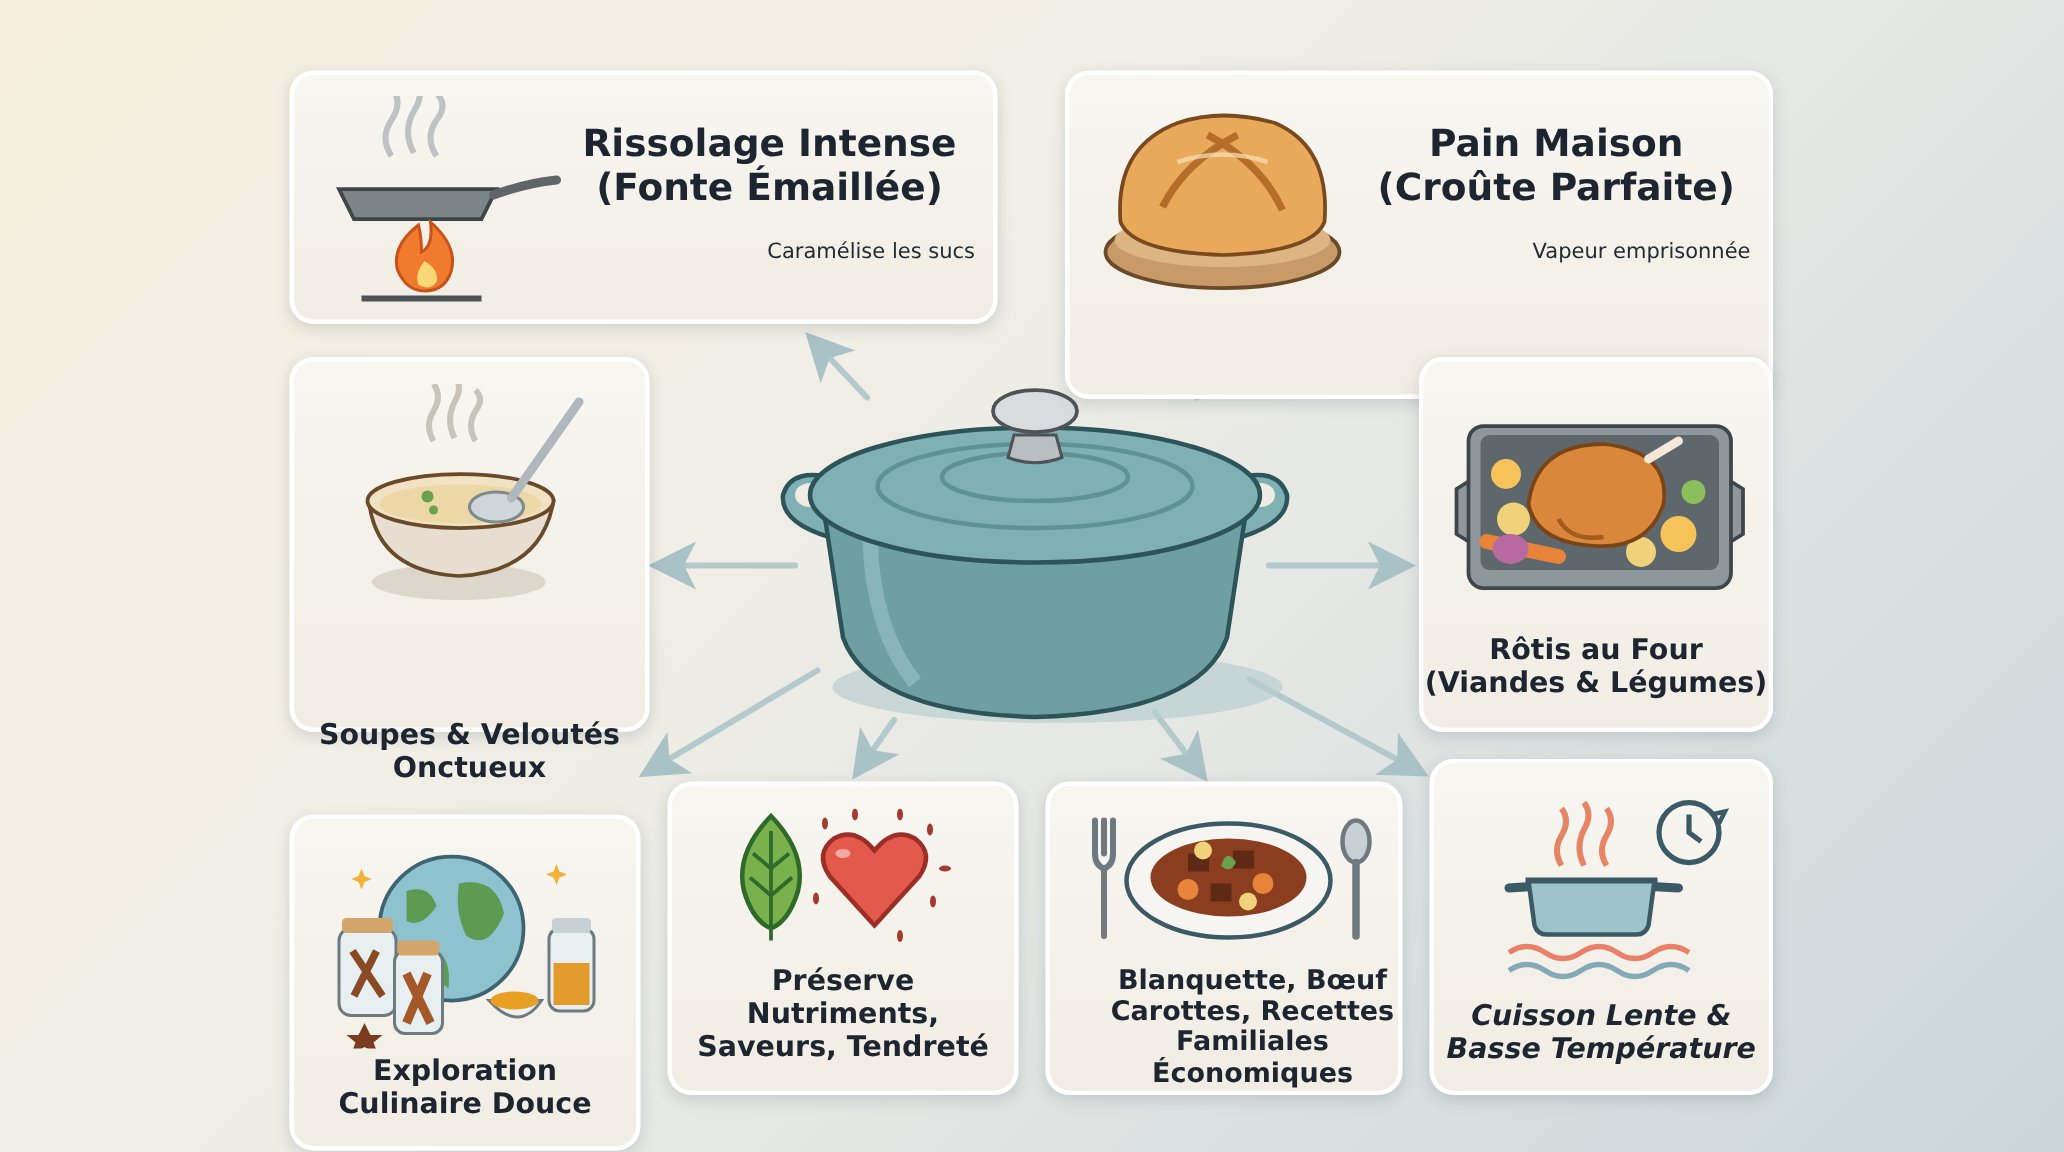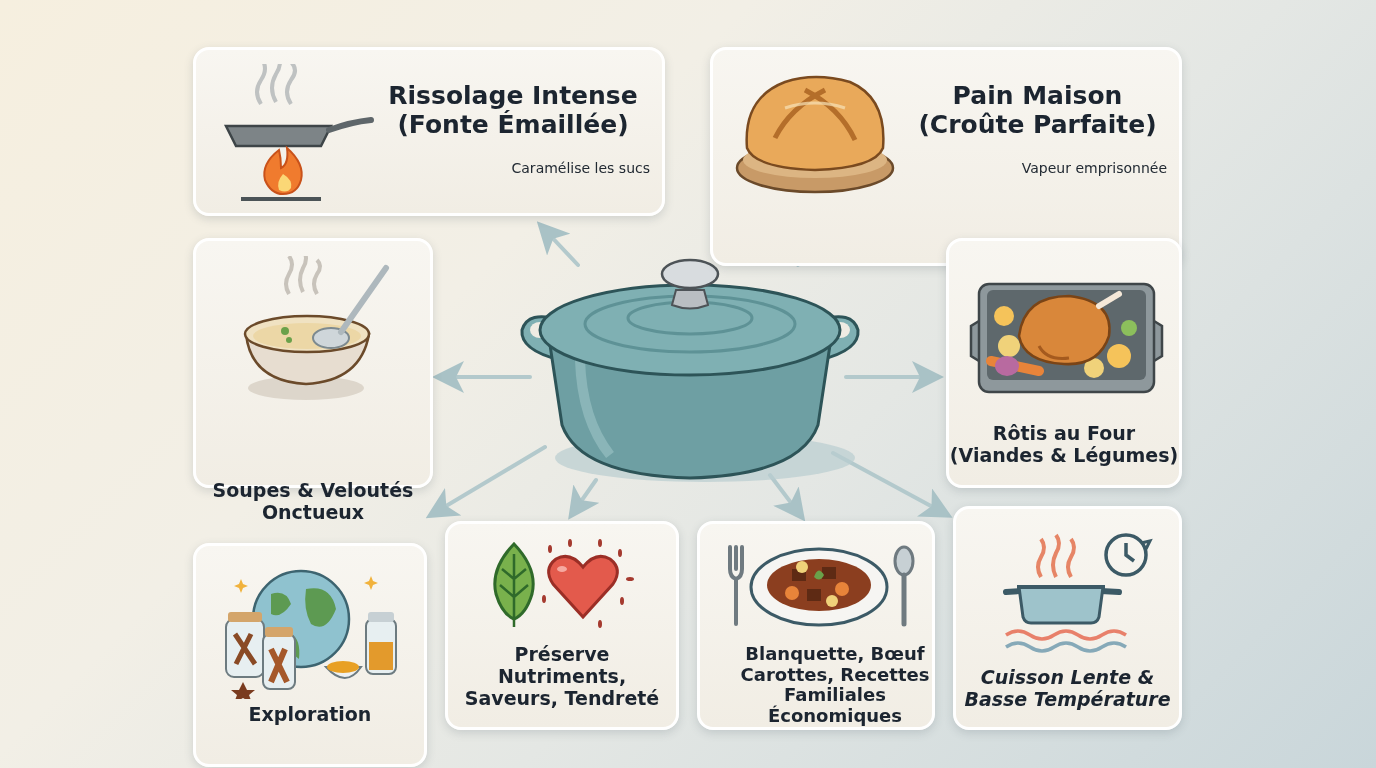--- a/index.html
+++ b/index.html
@@ -163,20 +163,21 @@
       <rect x="148" y="78" width="24" height="28" fill="#e39a2c"></rect>
       <path d="M105,103 Q125,125 140,103 Z" fill="#eef1f2" stroke="#6d7b80" stroke-width="2"></path>
       <ellipse cx="122" cy="103" rx="16" ry="6" fill="#e8a024"></ellipse>
       <path d="M22,118 l4,8 l8,0 l-6,5 l3,8 l-9,-5 l-9,5 l3,-8 l-6,-5 l8,0 Z" fill="#7a3b1f"></path>
       <path d="M20,15 l2,5 l5,2 l-5,2 l-2,5 l-2,-5 l-5,-2 l5,-2 Z" fill="#f1b23c"></path>
       <path d="M150,12 l2,5 l5,2 l-5,2 l-2,5 l-2,-5 l-5,-2 l5,-2 Z" fill="#f1b23c"></path>
     </svg>
   </div>
   <div class="title" style="top:158px;">
     <span>Exploration</span>
+    <span>Culinaire Douce</span>
   </div>
 </div>
 
 <div class="card sq" style="left:445px; top:521px; width:234px; height:209px;">
   <div class="icon" style="left:40px; top:15px;">
     <svg width="155" height="90" viewBox="0 0 155 90">
       <path d="M26,5 Q2,30 8,55 Q14,75 26,80 Q38,75 44,55 Q50,30 26,5 Z" fill="#79b14c" stroke="#2f6a2a" stroke-width="3"></path>
       <path d="M26,15 L26,88 M26,40 L14,30 M26,40 L38,30 M26,58 L12,46 M26,58 L40,46" stroke="#2f6a2a" stroke-width="2.5" fill="none"></path>
       <path d="M95,78 L65,45 Q55,30 68,20 Q82,12 95,28 Q108,12 122,20 Q135,30 125,45 Z" fill="#e35a4c" stroke="#9b2e26" stroke-width="3"></path>
       <ellipse cx="74" cy="30" rx="5" ry="3" fill="#f6a9a0"></ellipse>

